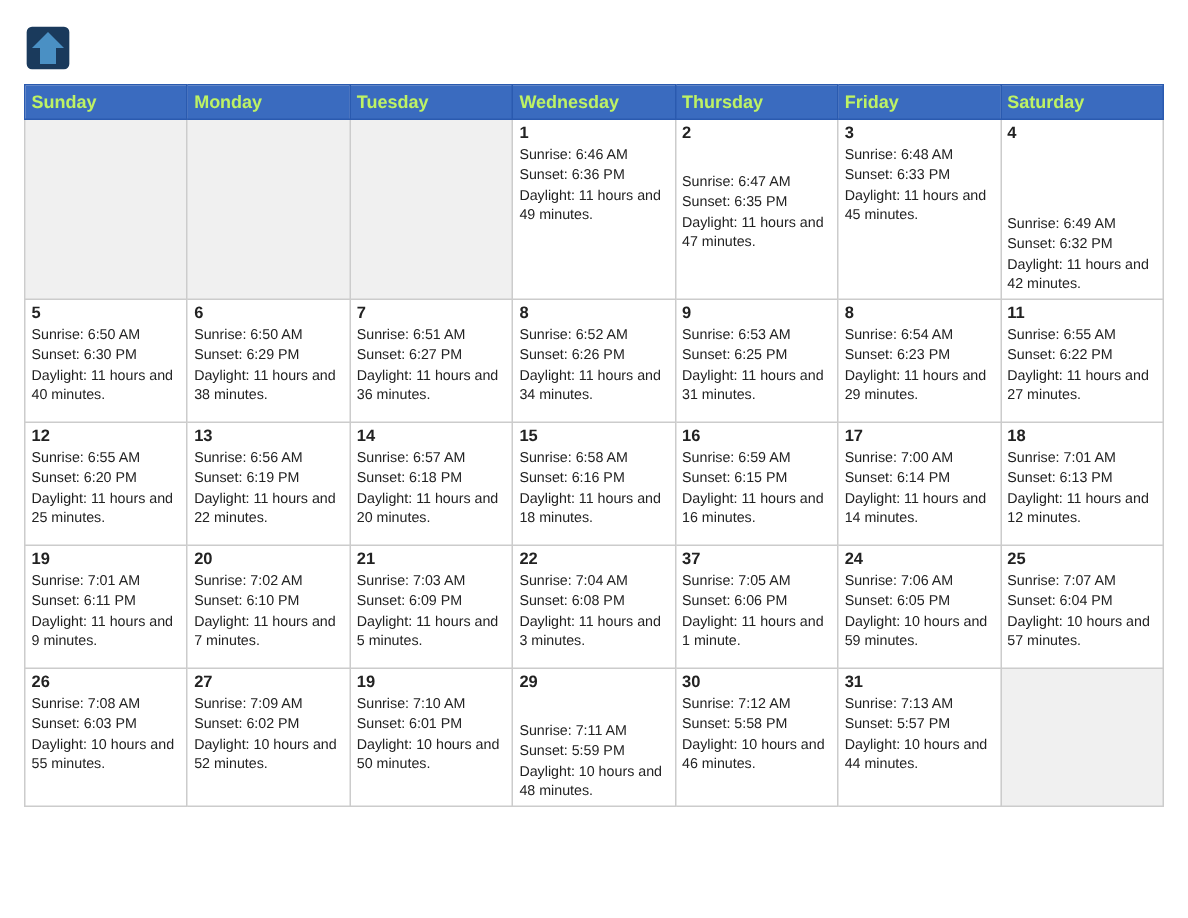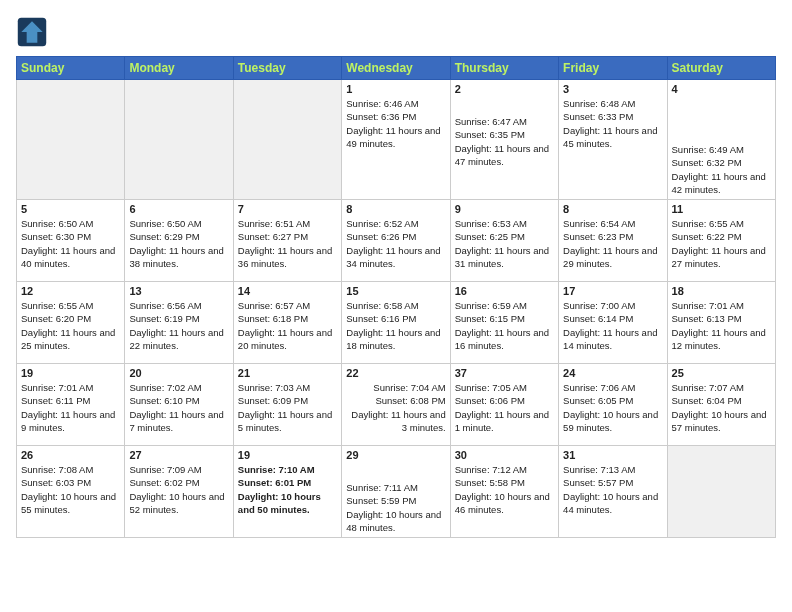--- a/index.html
+++ b/index.html
@@ -255,21 +255,21 @@
 Daylight: 11 hours and 7 minutes.</div>
           </td>
           <td>
             <span class="day-num">21</span>
             <div class="day-info" style="white-space: pre-wrap;">Sunrise: 7:03 AM
 Sunset: 6:09 PM
 Daylight: 11 hours and 5 minutes.</div>
           </td>
           <td>
             <span class="day-num">22</span>
-            <div class="day-info" style="white-space: pre-wrap; text-align: right;">Sunrise: 7:04 AM
+            <div class="day-info" style="white-space: pre-wrap;">Sunrise: 7:04 AM
 Sunset: 6:08 PM
 Daylight: 11 hours and 3 minutes.</div>
           </td>
           <td>
             <span class="day-num">37</span>
             <div class="day-info" style="white-space: pre-wrap;">Sunrise: 7:05 AM
 Sunset: 6:06 PM
 Daylight: 11 hours and 1 minute.</div>
           </td>
           <td>
@@ -293,21 +293,21 @@
 Daylight: 10 hours and 55 minutes.</div>
           </td>
           <td>
             <span class="day-num">27</span>
             <div class="day-info" style="white-space: pre-wrap;">Sunrise: 7:09 AM
 Sunset: 6:02 PM
 Daylight: 10 hours and 52 minutes.</div>
           </td>
           <td>
             <span class="day-num">19</span>
-            <div class="day-info" style="white-space: pre-wrap; font-weight: bold;">Sunrise: 7:10 AM
+            <div class="day-info" style="white-space: pre-wrap;">Sunrise: 7:10 AM
 Sunset: 6:01 PM
 Daylight: 10 hours and 50 minutes.</div>
           </td>
           <td>
             <span class="day-num">29</span>
             <div class="day-info" style="white-space: pre-wrap; margin-top: 20px;">Sunrise: 7:11 AM
 Sunset: 5:59 PM
 Daylight: 10 hours and 48 minutes.</div>
           </td>
           <td>

